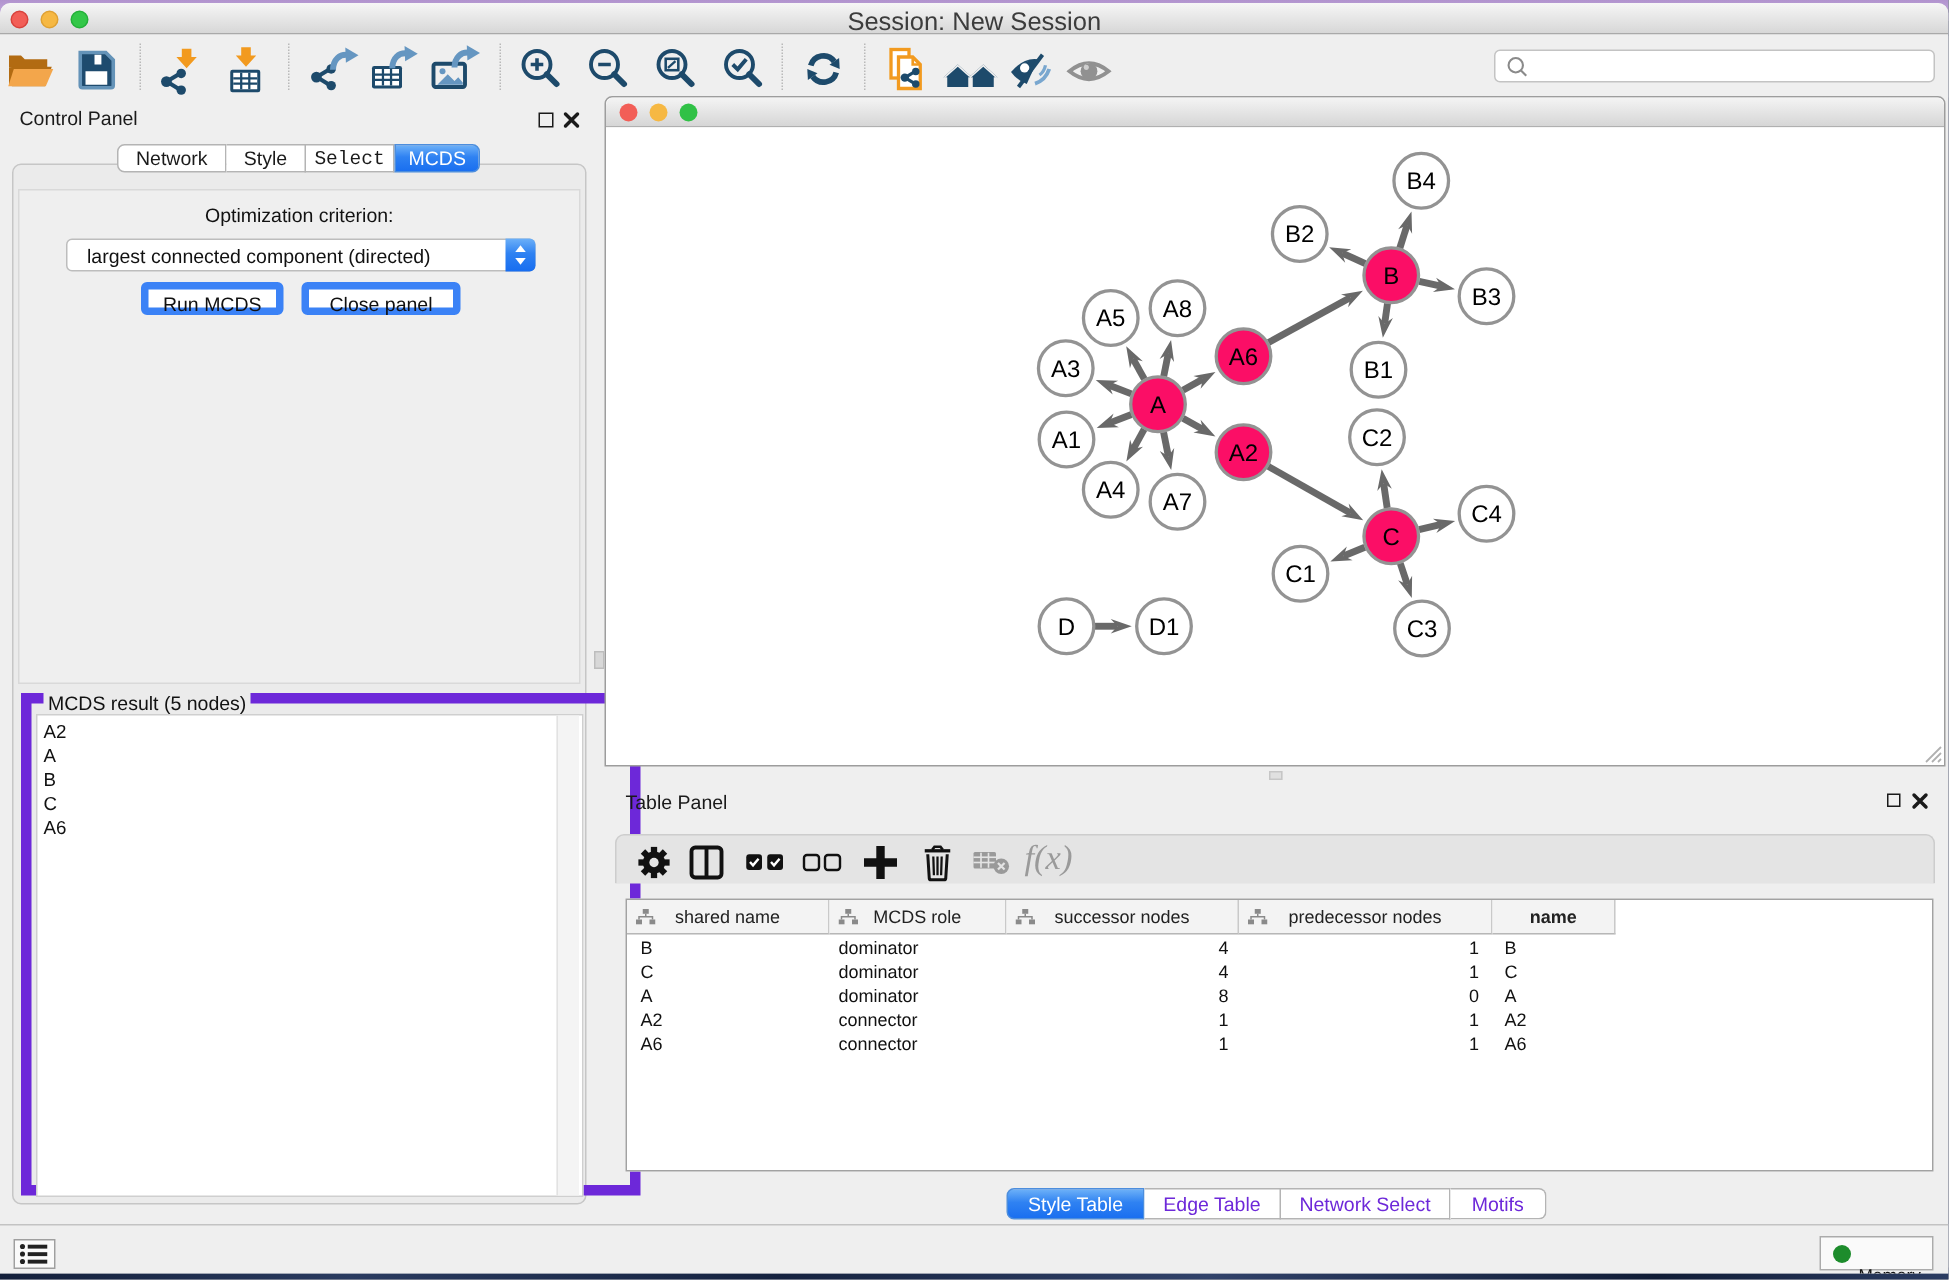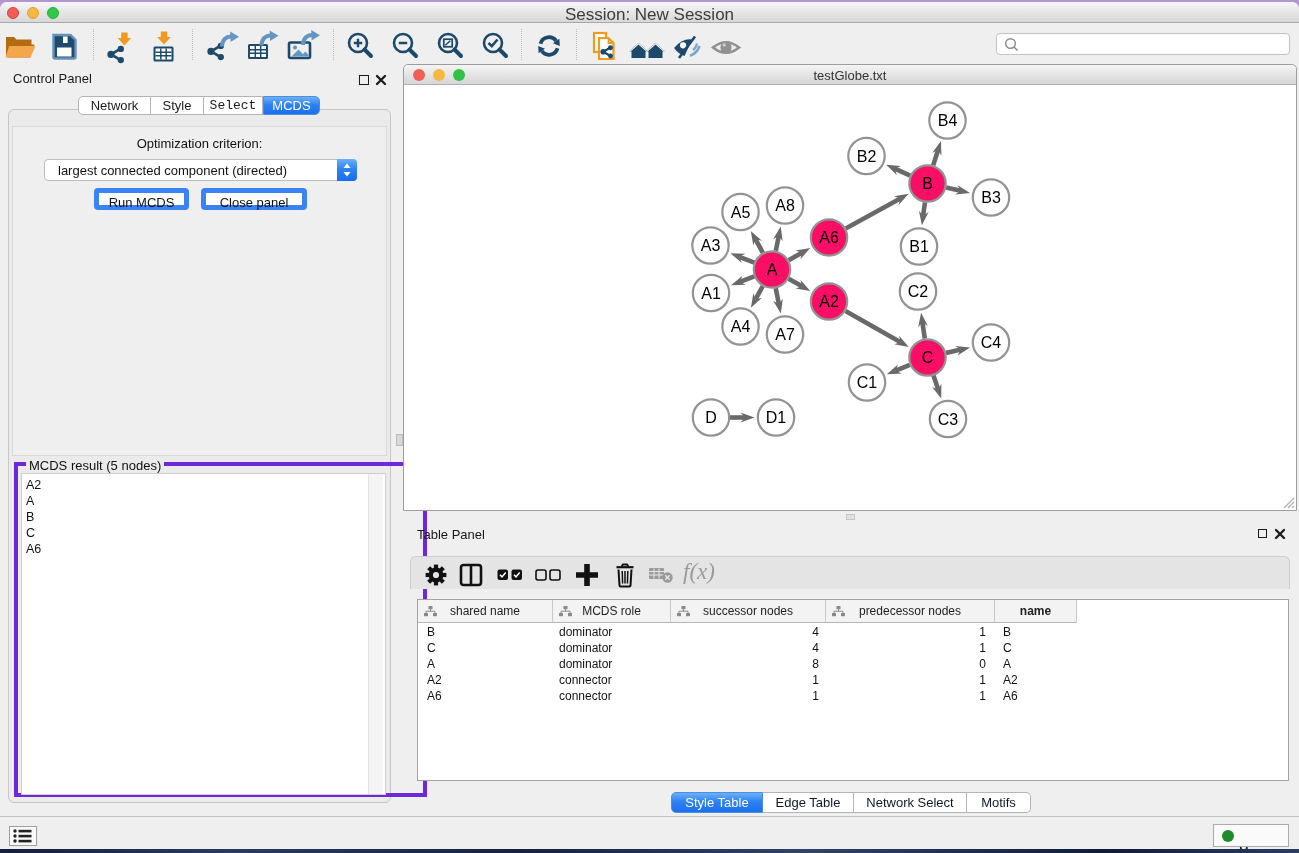--- a/index.html
+++ b/index.html
@@ -37,21 +37,21 @@
   #opt-label { position:absolute; left:0; top:9px; width:100%; text-align:center; font-size:13px; color:#111; }
   #combo { position:absolute; left:31px; top:32px; width:313px; height:22px; background:#fff;
     border:1px solid #bdbdbd; border-radius:4px; font-size:13px; color:#111; }
   #combo .ctext { position:absolute; left:13px; top:3px; }
   #combo .spin { position:absolute; right:-1px; top:-1px; width:20px; height:22px; border-radius:0 4px 4px 0;
     background:linear-gradient(#6cb0f8,#2f82f2 45%,#176df0); }
   .btn { position:absolute; top:61px; height:22px; background:#fff; border:5px solid #3b82f6;
     border-radius:4px; font-size:13px; color:#111; text-align:center; line-height:20px; }
   
   #groupbox { position:absolute; left:5px; top:352px; width:413px; height:335px;
-    border:4px solid #6d28d9; }
+    border:7px solid #6d28d9; }
   #groupbox .glabel { position:absolute; left:8px; top:-8px; background:#ebebeb; padding:0 3px;
     font-size:13px; color:#111; }
   #mcdslist { position:absolute; left:3px; top:7px; width:365px; height:322px; padding-top:3px; background:#fff;
     border:1px solid #cfcfcf; font-size:12.5px; color:#111; }
   #mcdslist .sbar { position:absolute; right:2px; top:0px; width:15px; height:100%;
     background:#f4f4f4; border-left:1px solid #e2e2e2; }
   #mcdslist .item { padding-left:4px; height:16px; line-height:16px; }
   
   #netwin { position:absolute; left:403px; top:62px; width:894px; height:447px;
     border:1px solid #9d9d9d; border-radius:5px 5px 0 0; background:#fff; }
@@ -65,21 +65,21 @@
   #tp-title { position:absolute; left:417px; top:525px; font-size:13px; color:#1a1a1a; }
   #tp-toolbar { position:absolute; left:410px; top:554px; width:880px; height:33px;
     background:#e4e4e4; border:1px solid #cdcdcd; border-radius:6px 6px 0 0; border-bottom:none; }
   #tptable { position:absolute; left:417px; top:597px; width:872px; height:182px;
     background:#fff; border:1px solid #a2a2a2; font-size:12px; color:#111; }
   .th { position:absolute; top:0; height:23px; background:#f3f3f3; border-right:1px solid #c9c9c9;
     border-bottom:1px solid #b7b7b7; text-align:center; line-height:22px; font-size:12px; color:#222; }
   .tr { position:absolute; height:16px; line-height:16px; }
   
   .btab { position:absolute; top:790px; height:21px; background:#fff; border:1px solid #b4b4b4;
-    font-size:13px; color:#0f172a; text-align:center; line-height:20px; }
+    font-size:13px; color:#6d28d9; text-align:center; line-height:20px; }
   
   #statusbar { position:absolute; left:0; top:814px; width:1299px; height:33px;
     background:#efefef; border-top:1px solid #c3c3c3; }
   #listbtn { position:absolute; left:9px; top:9px; width:28px; height:20px; background:#fafafa;
     border:1px solid #9f9f9f; }
   #membtn { position:absolute; right:10px; top:7px; width:76px; height:23px; background:#fafafa;
     border:1px solid #ababab; font-size:11.5px; color:#111; }
 </style>
 </head>
 <body>
@@ -287,21 +287,20 @@
         <div class="item">C</div>
         <div class="item">A6</div>
       </div>
     </div>
   </div>
   <div id="netwin">
     <div id="nw-title">
       <div class="tl" style="left:9px;background:#f25e57;"></div>
       <div class="tl" style="left:29px;background:#f6b843;"></div>
       <div class="tl" style="left:49px;background:#30c146;"></div>
-      <div class="ttext">testGlobe.txt</div>
     </div>
     <div id="canvas">
       <svg width="892" height="425" viewBox="404 85 892 425">
 <g stroke="#696969" fill="#696969">
 <line x1="754.3" y1="276.3" x2="739.9" y2="281.9" stroke-width="4.6"></line>
             <polygon points="731.1,285.3 742.4,275.7 739.9,281.9 745.9,284.8" stroke="none"></polygon>
 <line x1="754.3" y1="262.6" x2="739.4" y2="256.8" stroke-width="4.6"></line>
             <polygon points="730.5,253.3 745.4,253.8 739.4,256.8 741.8,263.0" stroke="none"></polygon>
 <line x1="762.8" y1="286.1" x2="755.5" y2="299.4" stroke-width="4.6"></line>
             <polygon points="750.9,307.7 753.4,293.1 755.5,299.4 762.0,297.8" stroke="none"></polygon>

